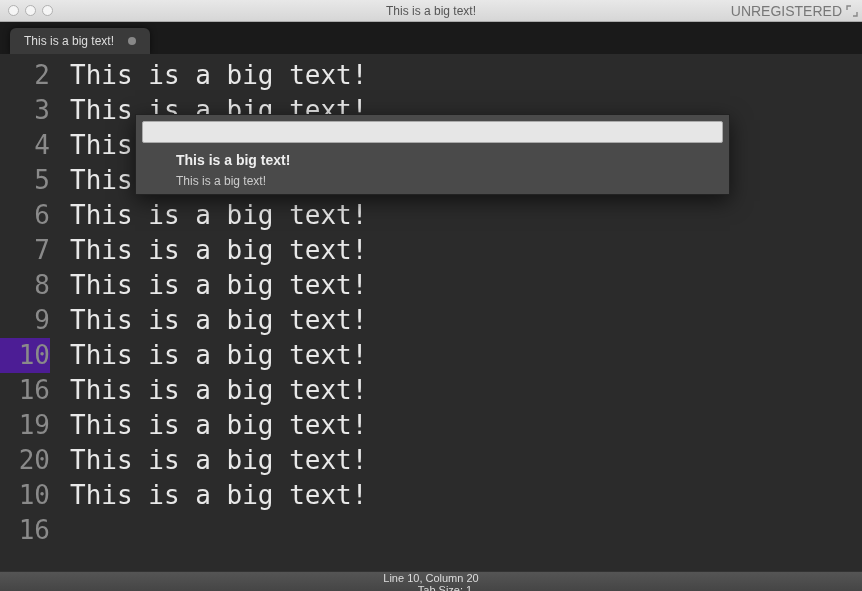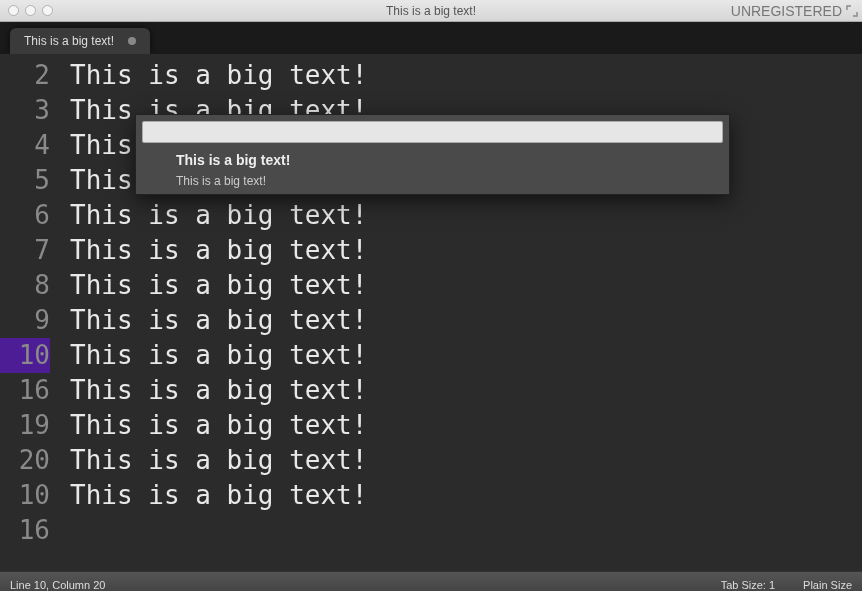--- a/index.html
+++ b/index.html
@@ -150,22 +150,23 @@
   
   .statusbar {
     position: absolute;
     bottom: 0; left: 0; right: 0;
     height: 20px;
     background: linear-gradient(#555,#454545);
     border-top: 1px solid #333;
     color: #ddd;
     font-size: 11px;
     display: flex;
-    align-items: flex-end;
+    align-items: center;
     padding: 0 10px;
+    flex-direction: column;
   }
   .statusbar .spacer { flex: 1; }
   .statusbar .cell { margin-left: 28px; }
 </style>
 </head>
 <body>
 
 <div class="titlebar">
   <div class="traffic">
     <div class="traffic-btn"></div>

